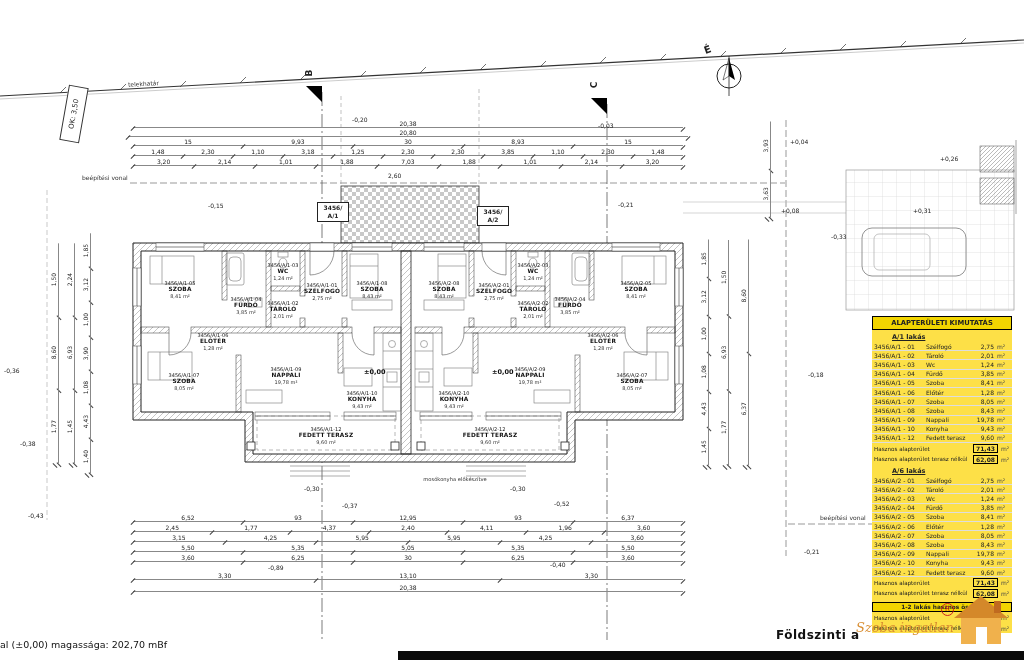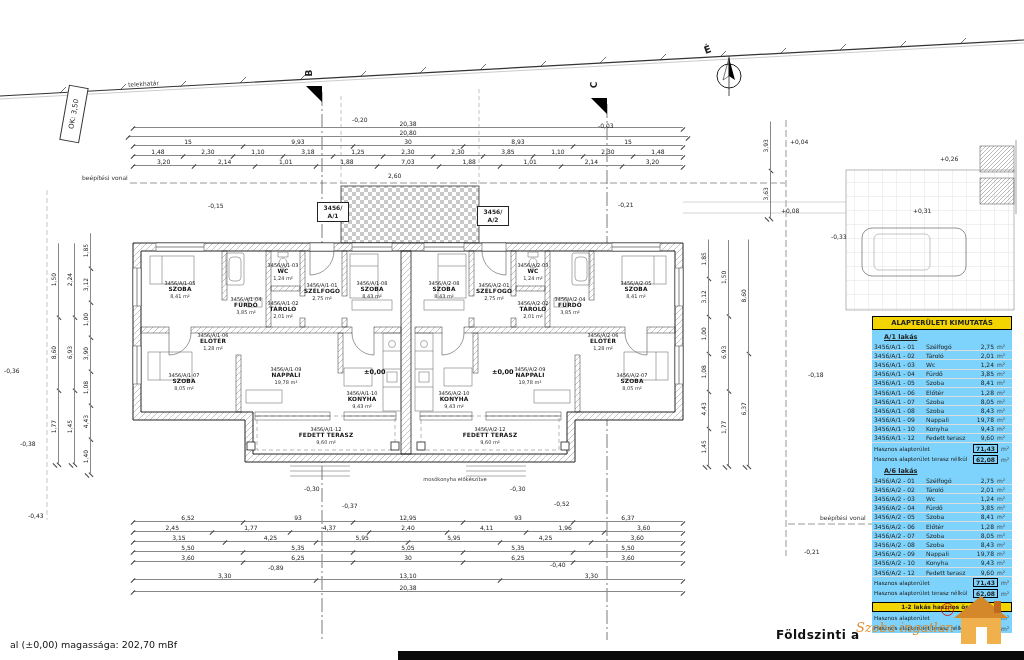--- a/index.html
+++ b/index.html
@@ -32,37 +32,37 @@
   .tag{position:absolute;border:1px solid #222;background:#fff;width:30px;text-align:center;
        font-size:6px;font-weight:bold;line-height:1.35;padding:1px 0;z-index:5;}
 
   .ok-box{position:absolute;left:46px;top:104px;width:54px;height:18px;border:0.8px solid #333;
           font-size:7px;line-height:18px;text-align:center;transform:rotate(-80deg);background:#fff;}
   .site-label{position:absolute;font-size:6px;color:#333;white-space:nowrap;}
   .section-letter{position:absolute;font-size:9px;font-weight:bold;transform:rotate(-90deg);}
   .north-letter{position:absolute;font-size:10px;font-weight:bold;transform:rotate(-20deg);}
 
   
-  .area-table{position:absolute;left:872px;top:316px;width:140px;background:#7dd3fc;font-size:6px;}
+  .area-table{position:absolute;left:872px;top:316px;width:140px;background:#fde047;font-size:6px;}
   .tbl-title{background:#f2d500;border:1px solid #000;font-weight:bold;font-size:6.8px;
              text-align:center;padding:2px 0;}
-  .tbl-sub{font-weight:bold;font-size:6.5px;text-decoration:underline;margin:3px 0 1px 12px;}
+  .tbl-sub{font-weight:bold;font-size:6.5px;text-decoration:underline;margin:3px 0 1px 20px;}
   .trow{display:flex;align-items:center;height:8.2px;border-bottom:0.3px solid #ddd;}
   .trow .c-code{width:52px;padding-left:2px;}
   .trow .c-name{width:44px;}
   .trow .c-area{width:24px;text-align:right;}
   .trow .c-unit{width:14px;text-align:center;color:#444;}
   .srow{display:flex;align-items:center;height:9.5px;margin-top:1px;}
   .srow .s-label{flex:1;font-size:5.6px;padding-left:2px;}
   .srow .s-value{font-weight:bold;border:0.8px solid #000;padding:0 2px;min-width:18px;text-align:right;}
   .srow .s-unit{width:14px;text-align:center;color:#444;}
   .tbl-total-head{font-weight:bold;font-size:5.8px;background:#f2d500;border:0.6px solid #000;
                   text-align:center;margin-top:4px;padding:1px 0;}
 
-  .footer-left{position:absolute;left:10px;top:639px;font-size:9.5px;color:#111;}
+  .footer-left{position:absolute;left:0;top:639px;font-size:9.5px;color:#111;}
   .main-title{position:absolute;left:776px;top:628px;font-size:12px;font-weight:bold;
               color:#111;letter-spacing:0.5px;}
   .brand{position:absolute;left:856px;top:620px;font-size:13px;font-style:italic;
          font-family:"DejaVu Serif",serif;color:#d98e32;}
   .reg{position:absolute;left:941px;top:603px;width:11px;height:11px;border:1px solid #cc2222;
        border-radius:50%;color:#cc2222;font-size:7px;line-height:11px;text-align:center;}
   .black-bar{position:absolute;left:398px;top:651px;width:626px;height:9px;background:#0a0a0a;}
   .laundry{position:absolute;left:455px;top:476px;transform:translateX(-50%);font-size:5.2px;color:#333;}
   .zero{position:absolute;font-size:6.5px;font-weight:bold;color:#111;}
 </style>

